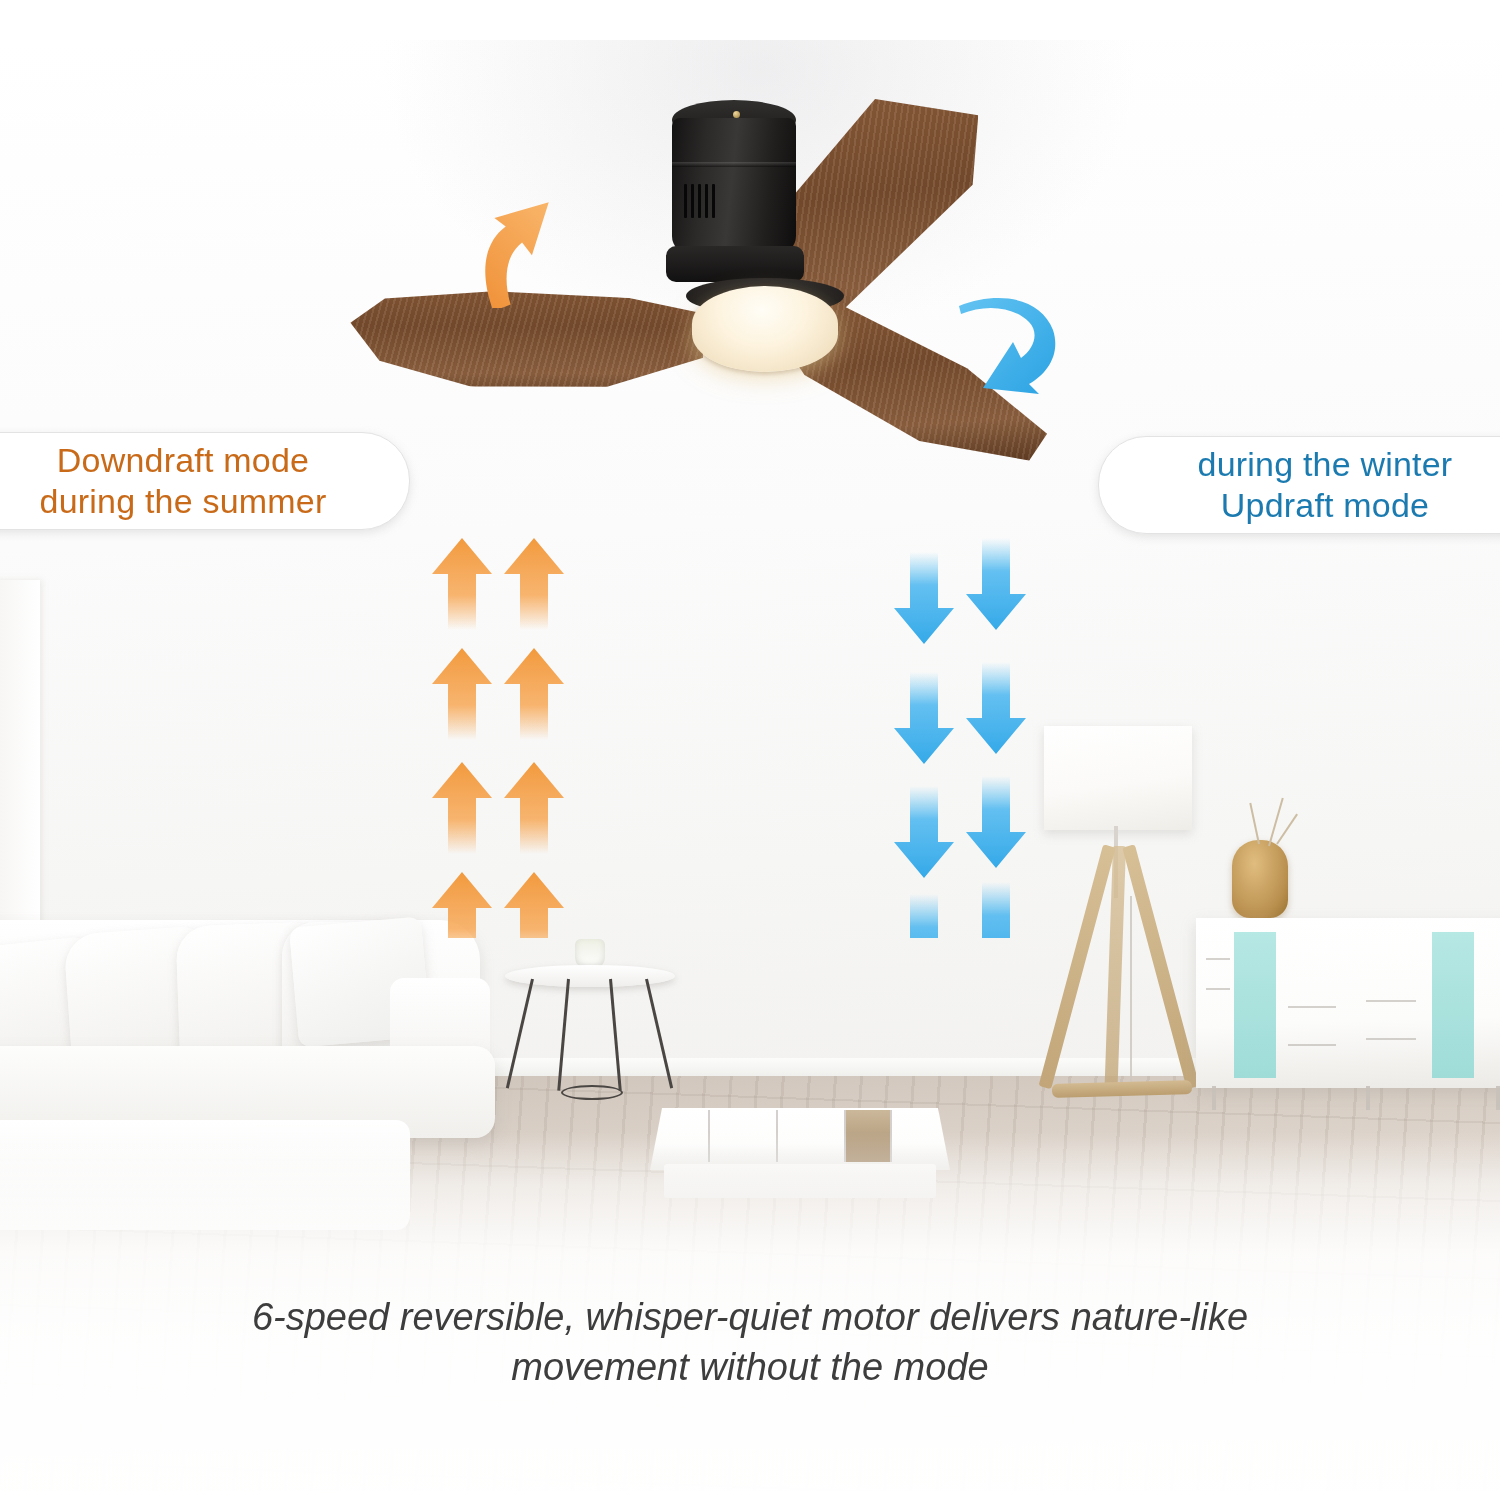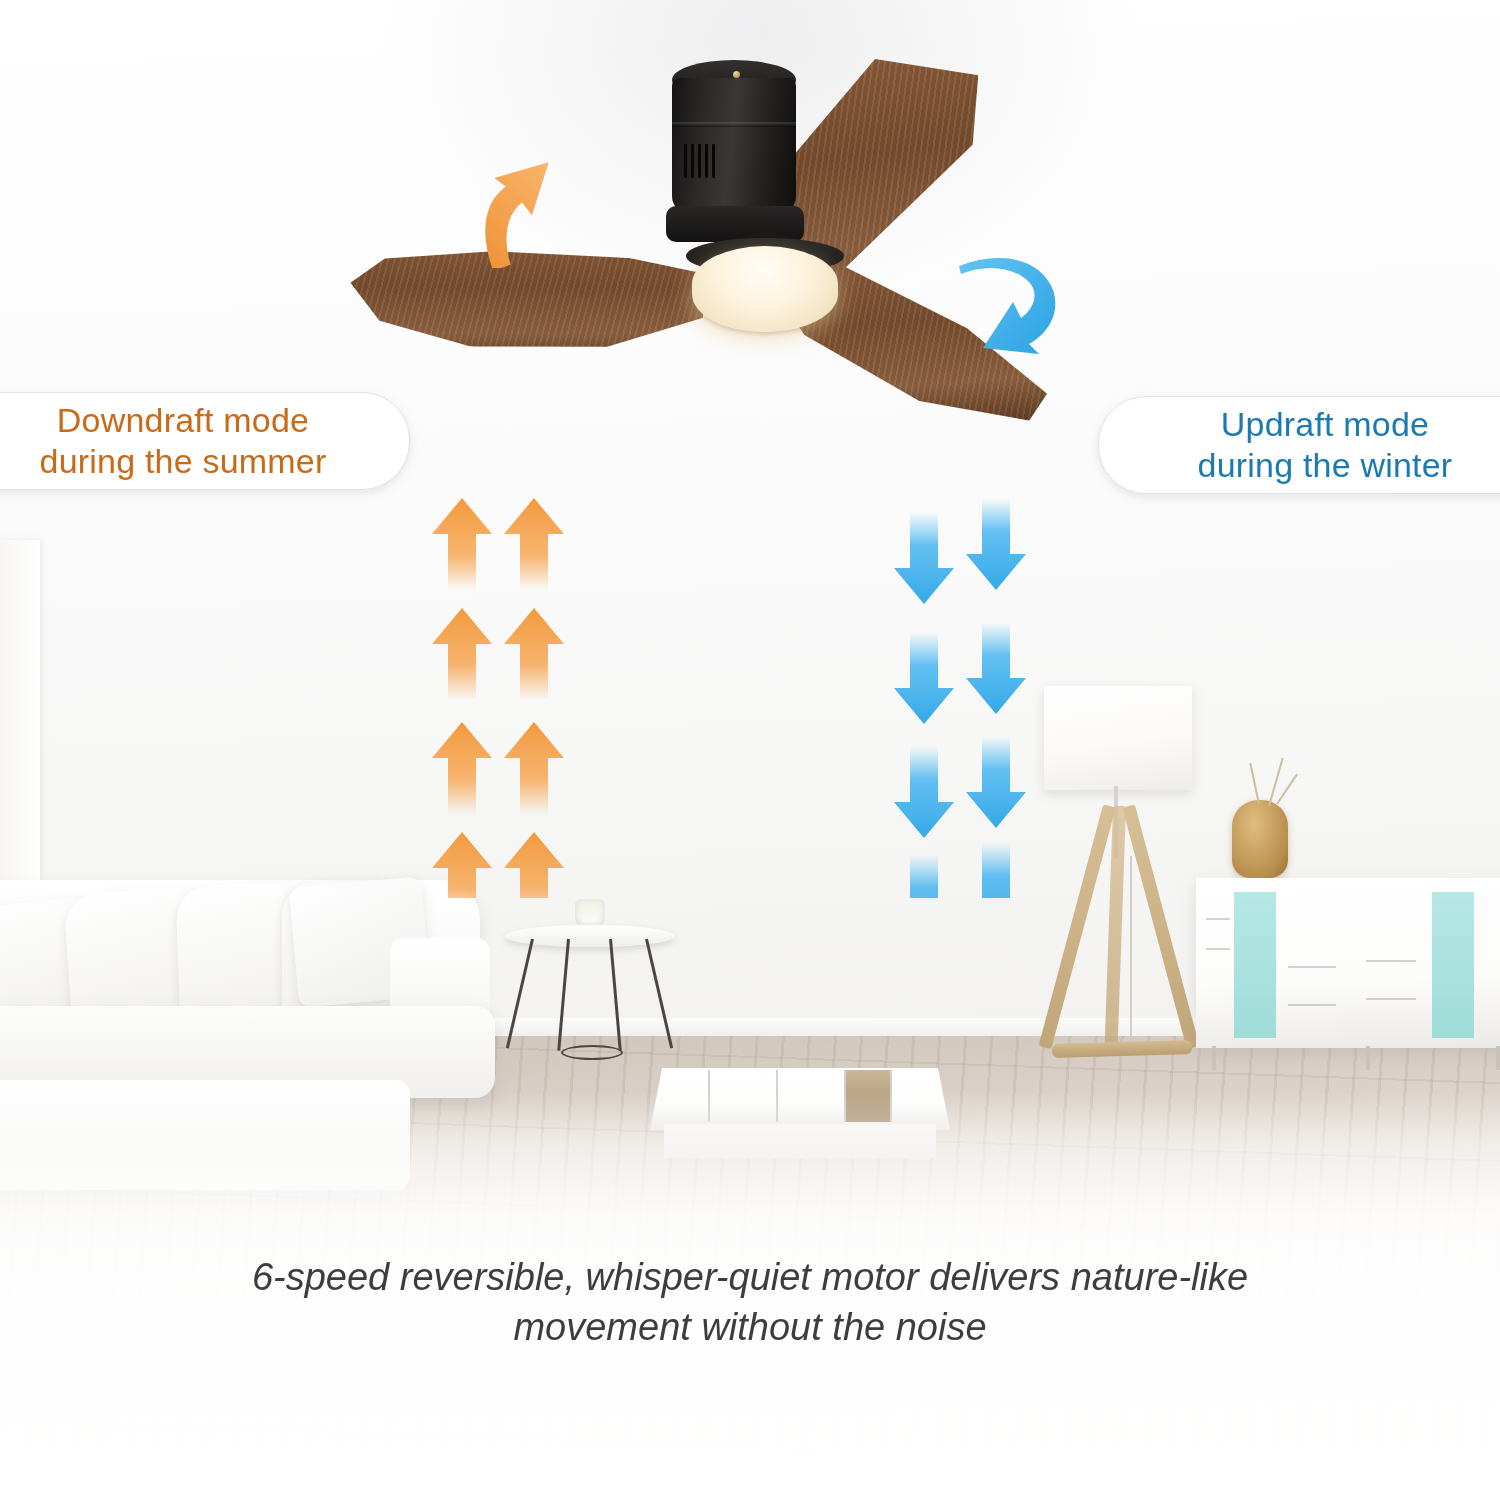--- a/index.html
+++ b/index.html
@@ -1,18 +1,18 @@
 <!DOCTYPE html>
 <html><head>
 <meta charset="utf-8">
 <style>
   html,body{margin:0;padding:0;background:#fff;}
   body{width:1500px;height:1500px;font-family:"Liberation Sans",sans-serif;}
 
-  #stage{position:relative;width:1500px;height:1451px;overflow:hidden;background:#fdfdfd;}
+  #stage{position:relative;width:1500px;height:1451px;overflow:hidden;background:#fdfdfd;margin-top:40px;}
 
   
   .room{position:absolute;left:0;top:0;width:1500px;height:1500px;}
   .wall{position:absolute;left:0;top:0;width:1500px;height:1080px;
         background:linear-gradient(178deg,#ffffff 0%,#fbfbfb 45%,#f6f6f5 75%,#f2f1ef 100%);}
   .wall-trim{position:absolute;left:0;top:1018px;width:1500px;height:22px;
         background:linear-gradient(180deg,#fcfcfb,#ededea);}
   .floor{position:absolute;left:0;top:1036px;width:1500px;height:464px;
         background:
           repeating-linear-gradient(94deg, rgba(150,134,120,.16) 0 3px, rgba(255,255,255,0) 3px 26px),
@@ -344,24 +344,24 @@
 
   <div class="pill pill-left">
     <div>
       <span>Downdraft mode</span>
       <span>during the summer</span>
     </div>
   </div>
 
   <div class="pill pill-right">
     <div>
+      <span>during the winter</span>
       <span>Updraft mode</span>
-      <span>during the winter</span>
     </div>
   </div>
 
   <div class="band"></div>
   <div class="subcopy">
     <span>6-speed reversible, whisper-quiet motor delivers nature-like</span>
-    <span>movement without the noise</span>
+    <span>movement without the mode</span>
   </div>
 
 </div>
 
 </body></html>

